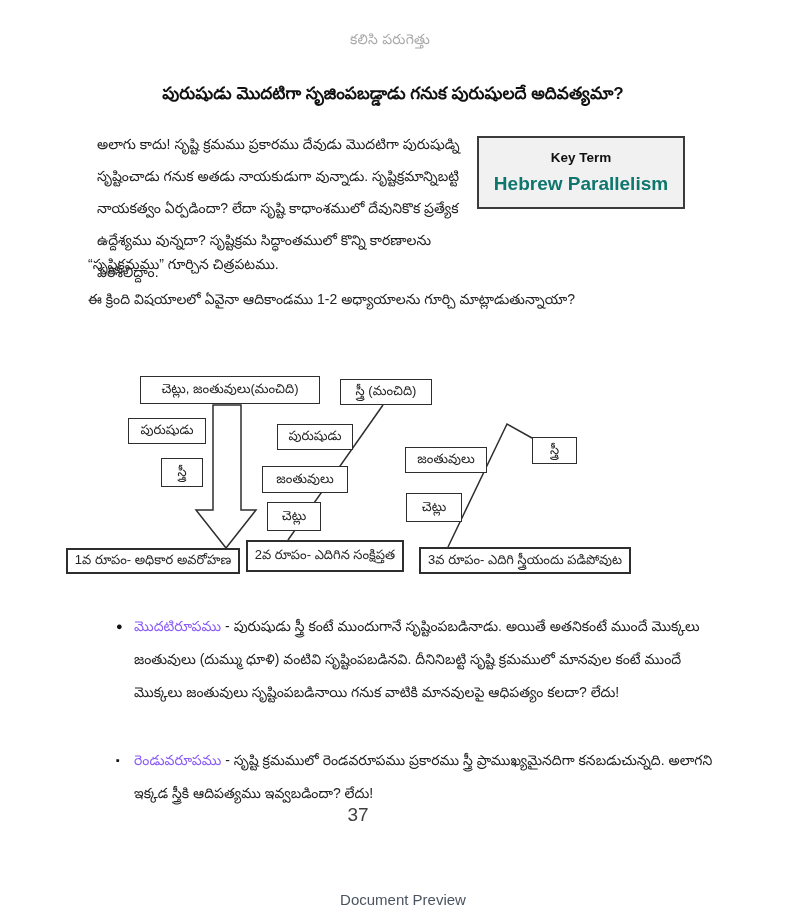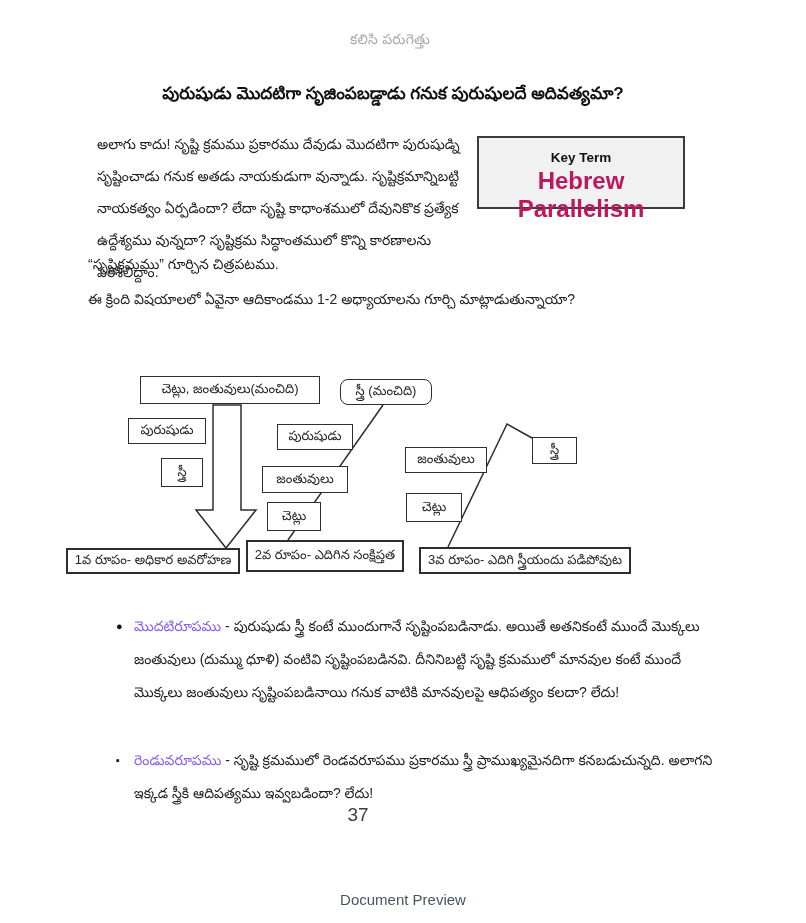--- a/index.html
+++ b/index.html
@@ -22,21 +22,21 @@
   .intro-paragraph {
     top: 128px; left: 88px; width: 392px;
     font-size: 14px; line-height: 32px; text-align: left; color: #222; margin-left: 9px;
   }
   .key-term-box {
     top: 136px; left: 477px; width: 204px; height: 57px;
     background: #f1f1f1; border: 2px solid #3b3b3b;
     text-align: center; padding-top: 12px;
   }
   .key-term-label { font-size: 13.5px; font-weight: bold; color: #111; }
-  .key-term-value { font-size: 24px; font-weight: bold; color: #be185d; margin-top: 2px; }
+  .key-term-value { font-size: 19px; font-weight: bold; color: #0f766e; margin-top: 8px; }
 
   .caption-1 { top: 256px; left: 88px; font-size: 14px; color: #222; }
   .caption-2 { top: 291px; left: 88px; font-size: 14px; color: #222; }
 
   .diagram { top: 372px; left: 0; width: 806px; height: 215px; }
   .diagram svg { position: absolute; top: 0; left: 0; }
   .dbox {
     position: absolute; box-sizing: border-box;
     background: #ffffff; border: 1.5px solid #2e2e2e;
     display: flex; align-items: center; justify-content: center;
@@ -77,21 +77,21 @@
     <polygon points="213,33 241,33 241,138 256,138 226,176 196,138 213,138" fill="#ffffff" stroke="#2e2e2e" stroke-width="1.5"></polygon>
     <line x1="383" y1="33" x2="288" y2="168" stroke="#2e2e2e" stroke-width="1.5"></line>
     <polyline points="448,175 507,52 532,66" fill="none" stroke="#2e2e2e" stroke-width="1.5"></polyline>
   </svg>
 
   <div class="dbox" style="left:140px; top:4px; width:180px; height:28px;">చెట్లు, జంతువులు(మంచిది)</div>
   <div class="dbox" style="left:128px; top:46px; width:78px; height:26px;">పురుషుడు</div>
   <div class="dbox" style="left:161px; top:86px; width:42px; height:29px;">స్త్రీ</div>
   <div class="dbox label-box" style="left:66px; top:176px; width:174px; height:26px;">1వ రూపం- అధికార అవరోహణ</div>
 
-  <div class="dbox" style="left:340px; top:7px; width:92px; height:26px;border-radius:8px;">స్త్రీ (మంచిది)</div>
+  <div class="dbox" style="left:340px; top:7px; width:92px; height:26px;">స్త్రీ (మంచిది)</div>
   <div class="dbox" style="left:277px; top:52px; width:76px; height:26px;">పురుషుడు</div>
   <div class="dbox" style="left:262px; top:94px; width:86px; height:27px;">జంతువులు</div>
   <div class="dbox" style="left:267px; top:130px; width:54px; height:29px;">చెట్లు</div>
   <div class="dbox label-box" style="left:246px; top:168px; width:158px; height:32px;">2వ రూపం- ఎదిగిన సంక్షిప్తత</div>
 
   <div class="dbox" style="left:405px; top:75px; width:82px; height:26px;">జంతువులు</div>
   <div class="dbox" style="left:406px; top:121px; width:56px; height:29px;">చెట్లు</div>
   <div class="dbox" style="left:532px; top:65px; width:45px; height:27px;">స్త్రీ</div>
   <div class="dbox label-box" style="left:419px; top:175px; width:212px; height:27px;">3వ రూపం- ఎదిగి స్త్రీయందు పడిపోవుట</div>
 </div>

